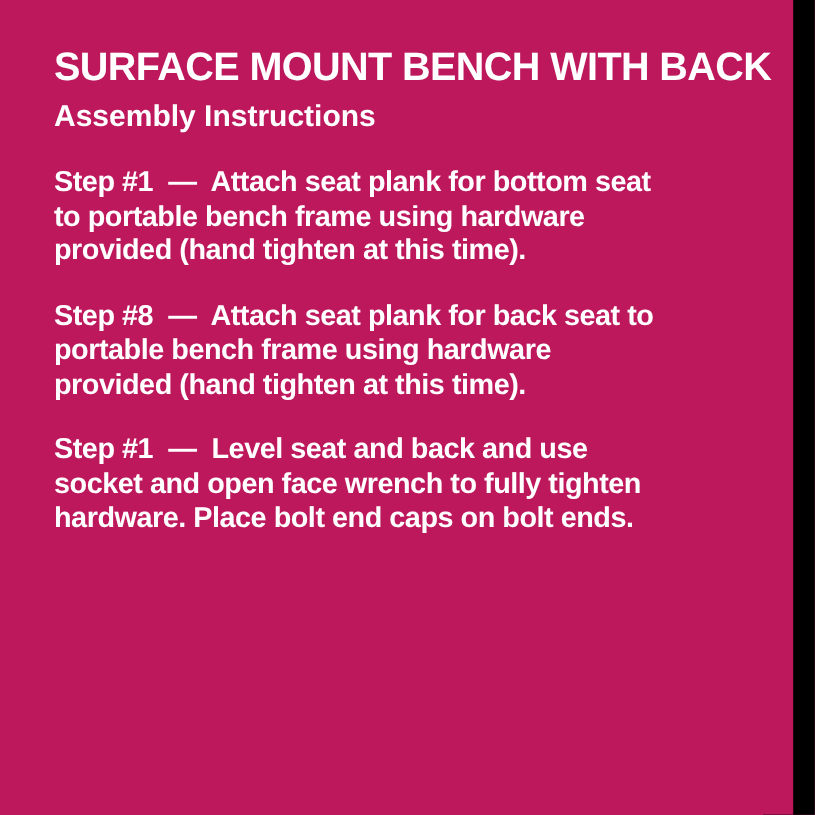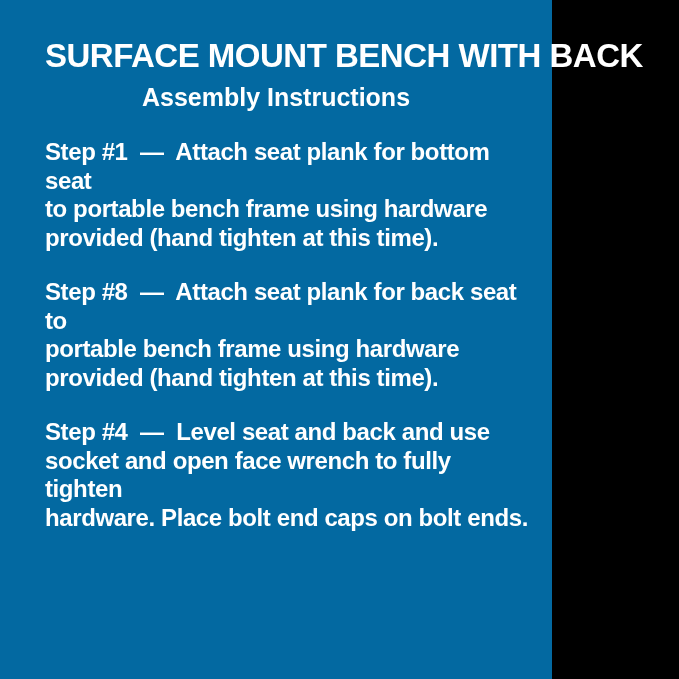--- a/index.html
+++ b/index.html
@@ -8,43 +8,42 @@
   }
   body {
     width: 679px;
     height: 679px;
     background: #000000;
     overflow: hidden;
     font-family: "Liberation Sans", sans-serif;
   }
   .poster {
     box-sizing: border-box;
-    width: 552px;
+    width: 661px;
     height: 679px;
-    background: #0369a1;
+    background: #be185d;
     color: #ffffff;
     padding: 36px 20px 0 45px;
   }
   .title {
     margin: 0;
     padding-right: 25px;
     font-size: 33px;
     line-height: 40px;
     font-weight: 700;
     letter-spacing: -0.5px;
     text-align: center;
     white-space: nowrap;
   }
   .subtitle {
     margin: 6px 0 0 0;
     padding-right: 25px;
     font-size: 25px;
     line-height: 30px;
     font-weight: 700;
-    text-align: center;
   }
   .step {
     margin: 26px 0 0 0;
     font-size: 24px;
     line-height: 28.5px;
     font-weight: 700;
     letter-spacing: -0.4px;
     white-space: pre-wrap;
   }
   .step:first-of-type {
@@ -55,16 +54,16 @@
 
 <div class="poster">
   <h1 class="title">SURFACE MOUNT BENCH WITH BACK</h1>
   <h2 class="subtitle">Assembly Instructions</h2>
   <p class="step">Step #1  —  Attach seat plank for bottom seat
 to portable bench frame using hardware
 provided (hand tighten at this time).</p>
   <p class="step">Step #8  —  Attach seat plank for back seat to
 portable bench frame using hardware
 provided (hand tighten at this time).</p>
-  <p class="step">Step #4  —  Level seat and back and use
+  <p class="step">Step #1  —  Level seat and back and use
 socket and open face wrench to fully tighten
 hardware. Place bolt end caps on bolt ends.</p>
 </div>
 
 </body></html>

